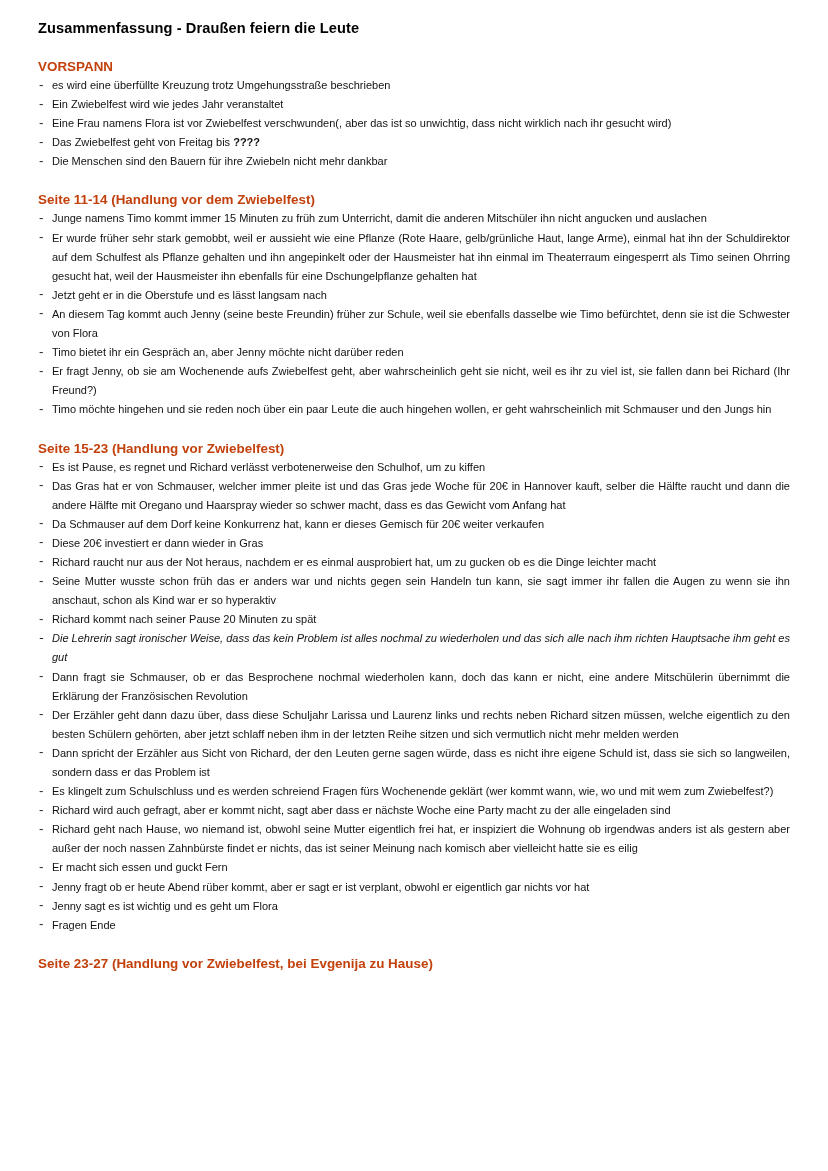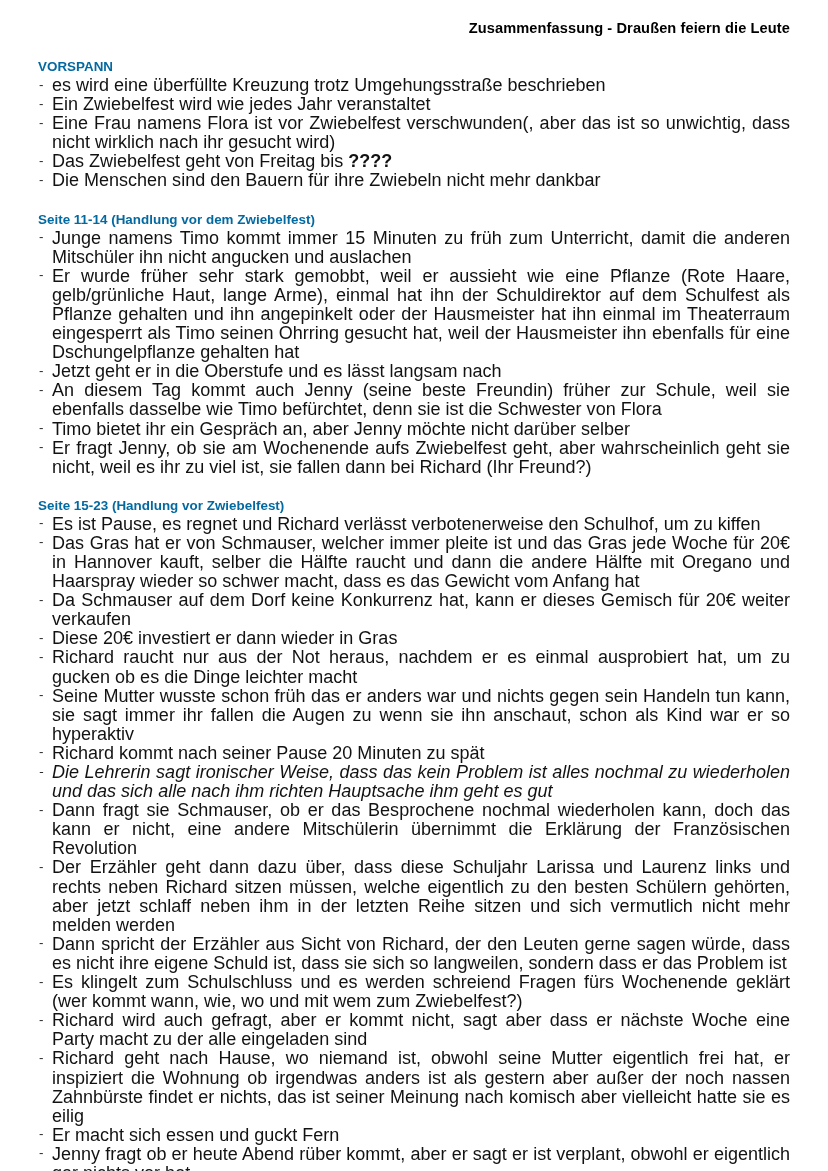--- a/index.html
+++ b/index.html
@@ -25,48 +25,47 @@
     background: #ffffff;
   }
 
   .doc-title {
     font-size: 14.6px;
     font-weight: bold;
     line-height: 19px;
     color: #000000;
     margin: 0 0 0 0;
     letter-spacing: 0.1px;
-    text-align: right;
   }
 
   .section {
     margin: 0;
   }
   .section-gap {
     height: 19px;
   }
   .section-heading {
     font-size: 13.4px;
     font-weight: bold;
     line-height: 19px;
-    color: #0369a1;
+    color: #c2410c;
     margin: 0;
     letter-spacing: 0.02px;
   }
 
   ul.bullets {
     list-style: none;
     margin: 0;
     padding: 0;
   }
   ul.bullets > li {
     position: relative;
     padding-left: 14px;
     margin: 0;
-    font-size: 18px;
+    font-size: 11px;
     line-height: 19.1px;
     text-align: justify;
     text-justify: inter-word;
     color: #121212;
     letter-spacing: 0.005px;
   }
   ul.bullets > li::before {
     content: "-";
     position: absolute;
     left: 1px;
@@ -123,24 +122,27 @@
           <li>
             <span class="txt">Er wurde früher sehr stark gemobbt, weil er aussieht wie eine Pflanze (Rote Haare, gelb/grünliche Haut, lange Arme), einmal hat ihn der Schuldirektor auf dem Schulfest als Pflanze gehalten und ihn angepinkelt oder der Hausmeister hat ihn einmal im Theaterraum eingesperrt als Timo seinen Ohrring gesucht hat, weil der Hausmeister ihn ebenfalls für eine Dschungelpflanze gehalten hat</span>
           </li>
           <li>
             <span class="txt">Jetzt geht er in die Oberstufe und es lässt langsam nach</span>
           </li>
           <li>
             <span class="txt">An diesem Tag kommt auch Jenny (seine beste Freundin) früher zur Schule, weil sie ebenfalls dasselbe wie Timo befürchtet, denn sie ist die Schwester von Flora</span>
           </li>
           <li>
-            <span class="txt">Timo bietet ihr ein Gespräch an, aber Jenny möchte nicht darüber selber</span>
+            <span class="txt">Timo bietet ihr ein Gespräch an, aber Jenny möchte nicht darüber reden</span>
           </li>
           <li>
             <span class="txt">Er fragt Jenny, ob sie am Wochenende aufs Zwiebelfest geht, aber wahrscheinlich geht sie nicht, weil es ihr zu viel ist, sie fallen dann bei Richard (Ihr Freund?)</span>
+          </li>
+          <li>
+            <span class="txt">Timo möchte hingehen und sie reden noch über ein paar Leute die auch hingehen wollen, er geht wahrscheinlich mit Schmauser und den Jungs hin</span>
           </li>
         </ul>
       </div>
       <div class="section-gap"></div>
       <div class="section">
         <div class="section-heading">Seite 15-23 (Handlung vor Zwiebelfest)</div>
         <ul class="bullets">
           <li>
             <span class="txt">Es ist Pause, es regnet und Richard verlässt verbotenerweise den Schulhof, um zu kiffen</span>
           </li>

